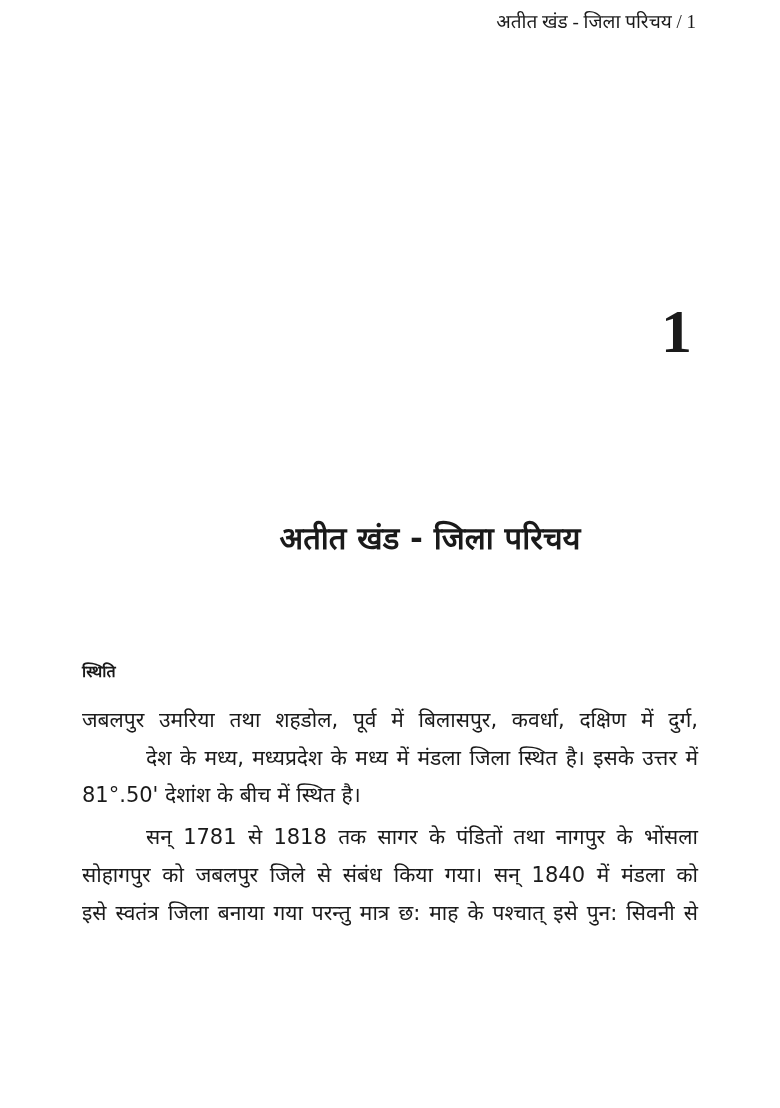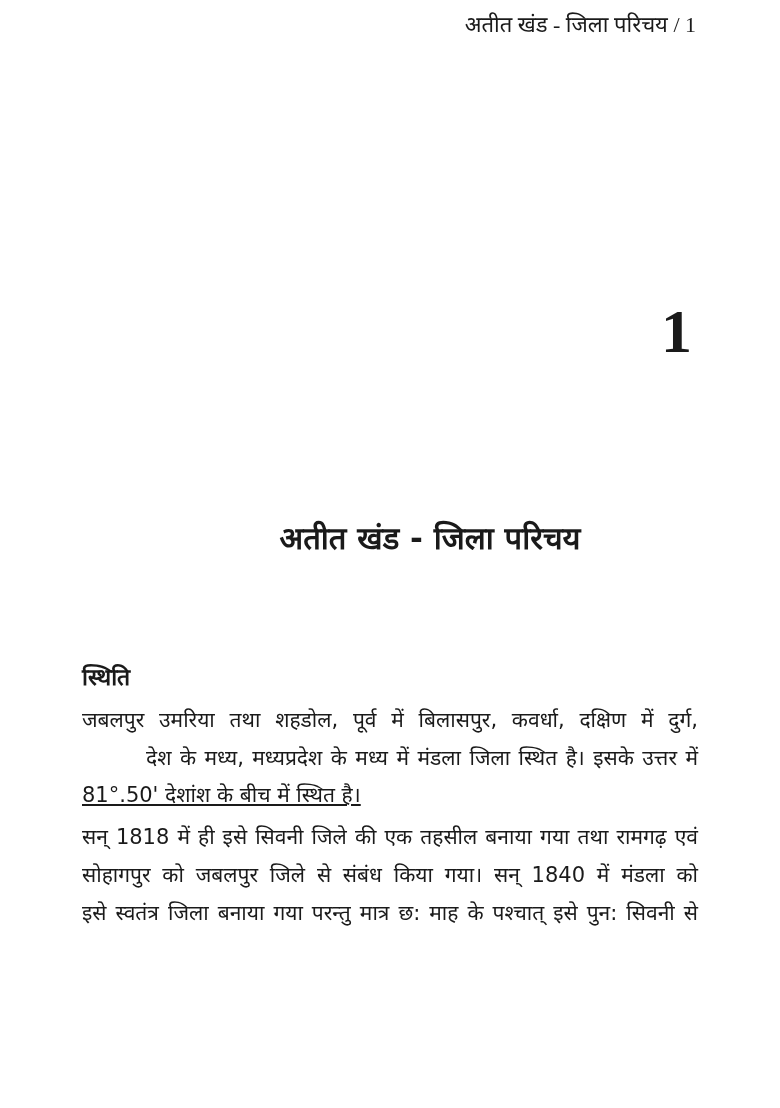--- a/index.html
+++ b/index.html
@@ -3,61 +3,61 @@
   <meta charset="utf-8">
   <style>
     html, body { margin: 0; padding: 0; background: #ffffff; }
     body {
       width: 780px; height: 1108px; position: relative; overflow: hidden;
       font-family: "Liberation Serif", "DejaVu Serif", serif;
       color: #1a1a1a;
     }
     .running-header {
       position: absolute; top: 8px; right: 84px;
-      font-size: 22px; letter-spacing: 0;
+      font-size: 19px; letter-spacing: 0;
     }
     .chapter-number {
       position: absolute; top: 300px; right: 88px;
       font-size: 62px; font-weight: bold; line-height: 1;
     }
     .chapter-title {
       position: absolute; top: 516px; left: 0; width: 780px;
       text-align: center; font-size: 31px; font-weight: bold;
       font-family: "DejaVu Sans", sans-serif;
       padding-left: 40px;
     }
     .section-heading {
       position: absolute; top: 660px; left: 82px;
-      font-size: 23px; font-weight: bold;
+      font-size: 16px; font-weight: bold;
       font-family: "DejaVu Sans", sans-serif;
     }
     .body-text {
       position: absolute; top: 702px; left: 82px; width: 616px;
       font-size: 21px; line-height: 37.7px; text-align: justify;
       font-family: "DejaVu Sans", sans-serif;
     }
     .line { display: block; white-space: nowrap; text-align: justify; text-align-last: justify; }
-    .line.last { text-align-last: left; text-decoration: underline; }
+    .line.last { text-align-last: left; }
     .indent { padding-left: 64px; }
   </style>
 </head>
 <body>
 
 <div class="running-header">अतीत खंड - जिला परिचय / 1</div>
 
 <div class="chapter-number">1</div>
 
 <div class="chapter-title">अतीत खंड - जिला परिचय</div>
 
 <div class="section-heading">स्थिति</div>
 
 <div class="body-text">
   <div class="para">
     <span class="line">जबलपुर उमरिया तथा शहडोल, पूर्व में बिलासपुर, कवर्धा, दक्षिण में दुर्ग,</span>
     <span class="line indent">देश के मध्य, मध्यप्रदेश के मध्य में मंडला जिला स्थित है। इसके उत्तर में</span>
     <span class="line last">81°.50' देशांश के बीच में स्थित है।</span>
   </div>
   <div class="para" style="margin-top:4px;">
-    <span class="line">सन् 1818 में ही इसे सिवनी जिले की एक तहसील बनाया गया तथा रामगढ़ एवं</span>
+    <span class="line indent">सन् 1781 से 1818 तक सागर के पंडितों तथा नागपुर के भोंसला</span>
     <span class="line">सोहागपुर को जबलपुर जिले से संबंध किया गया। सन् 1840 में मंडला को</span>
     <span class="line">इसे स्वतंत्र जिला बनाया गया  परन्तु मात्र छ: माह के पश्चात् इसे पुन: सिवनी से</span>
   </div>
 </div>
 
 </body></html>

